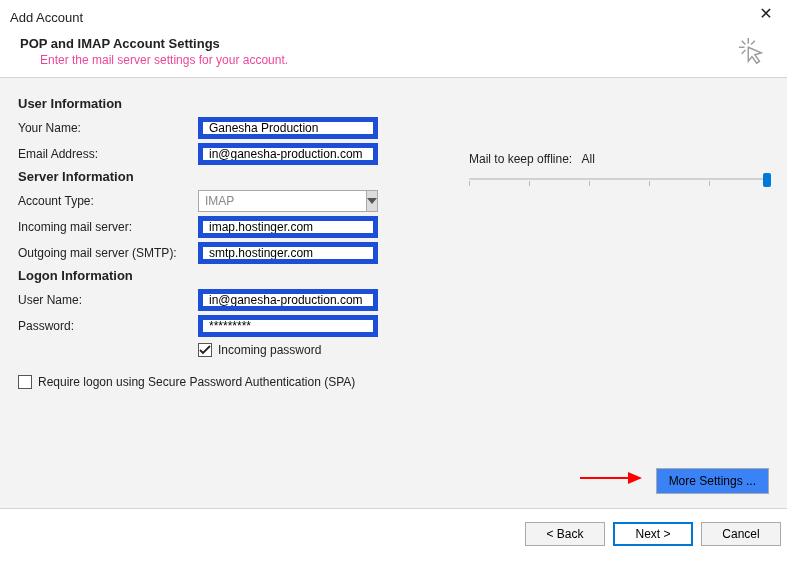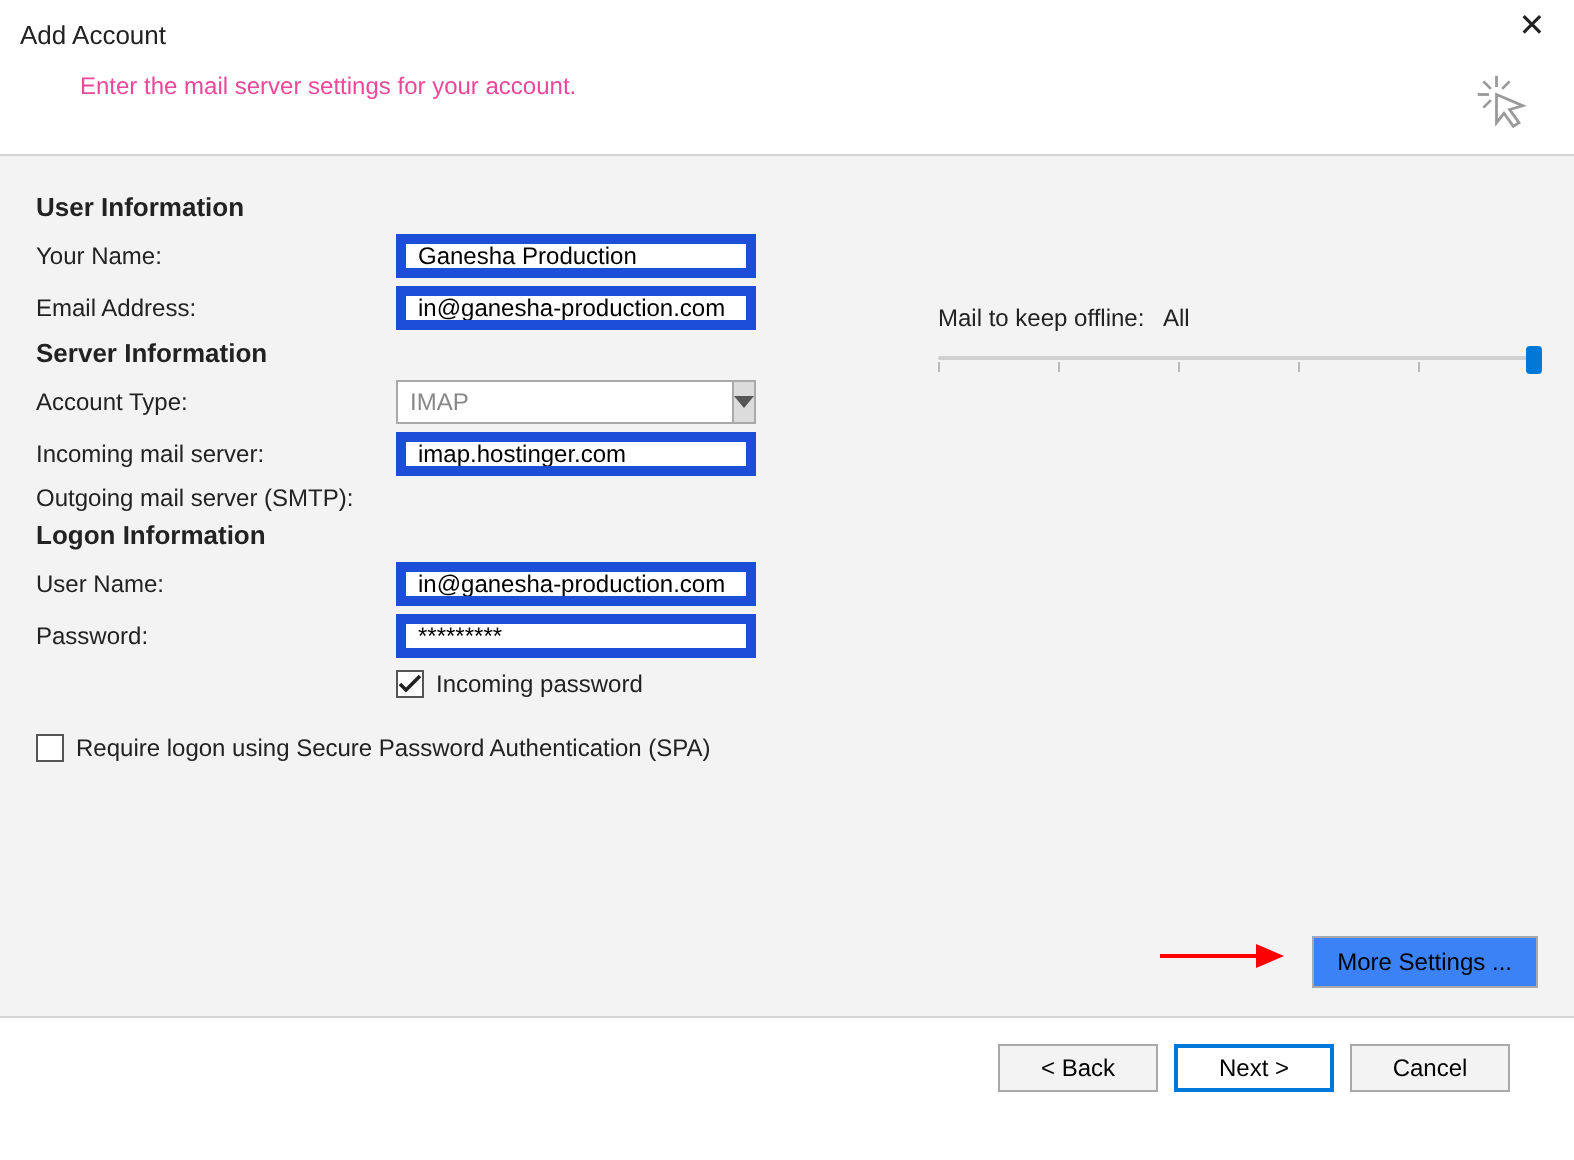--- a/index.html
+++ b/index.html
@@ -162,21 +162,21 @@
     position: absolute;
     left: 580px;
     bottom: 20px;
     pointer-events: none;
     color: #ff0000;
   }
   .footer {
     display: flex;
     justify-content: flex-end;
     gap: 8px;
-    padding: 13px 32px;
+    padding: 13px 6px;
   }
   .footer button {
     height: 24px;
     min-width: 80px;
     padding: 0 14px;
     background: #f3f3f3;
     border: 1px solid #a9a9a9;
     font-family: inherit;
     font-size: 12px;
     cursor: pointer;
@@ -189,20 +189,21 @@
 </head>
 <body>
 
 <div class="titlebar">
   <div class="titlebar-title">Add Account</div>
   <div class="close-x">✕</div>
 </div>
 
 <div class="header">
   <div class="header-text">
+    <div class="header-title">POP and IMAP Account Settings</div>
     <div class="header-sub">Enter the mail server settings for your account.</div>
   </div>
   <div>
     <svg class="cursor-icon" viewBox="0 0 32 32">
       <g stroke="#9a9a9a" stroke-width="1.5" fill="none">
         <line x1="12" y1="2" x2="12" y2="8"></line>
         <line x1="2" y1="12" x2="8" y2="12"></line>
         <line x1="5" y1="5" x2="9" y2="9"></line>
         <line x1="19" y1="5" x2="15" y2="9"></line>
         <line x1="5" y1="19" x2="9" y2="15"></line>
@@ -236,20 +237,21 @@
               </svg>
           </div>
         </div>
       </div>
       <div class="row">
         <div class="label">Incoming mail server:</div>
         <div class="field"><input type="text" value="imap.hostinger.com" style=""></div>
       </div>
       <div class="row">
         <div class="label">Outgoing mail server (SMTP):</div>
+        <div class="field"><input type="text" value="smtp.hostinger.com" style=""></div>
       </div>
 
       <div class="section-head">Logon Information</div>
       <div class="row">
         <div class="label">User Name:</div>
         <div class="field"><input type="text" value="in@ganesha-production.com" style=""></div>
       </div>
       <div class="row">
         <div class="label">Password:</div>
         <div class="field"><input type="text" value="*********" style=""></div>

